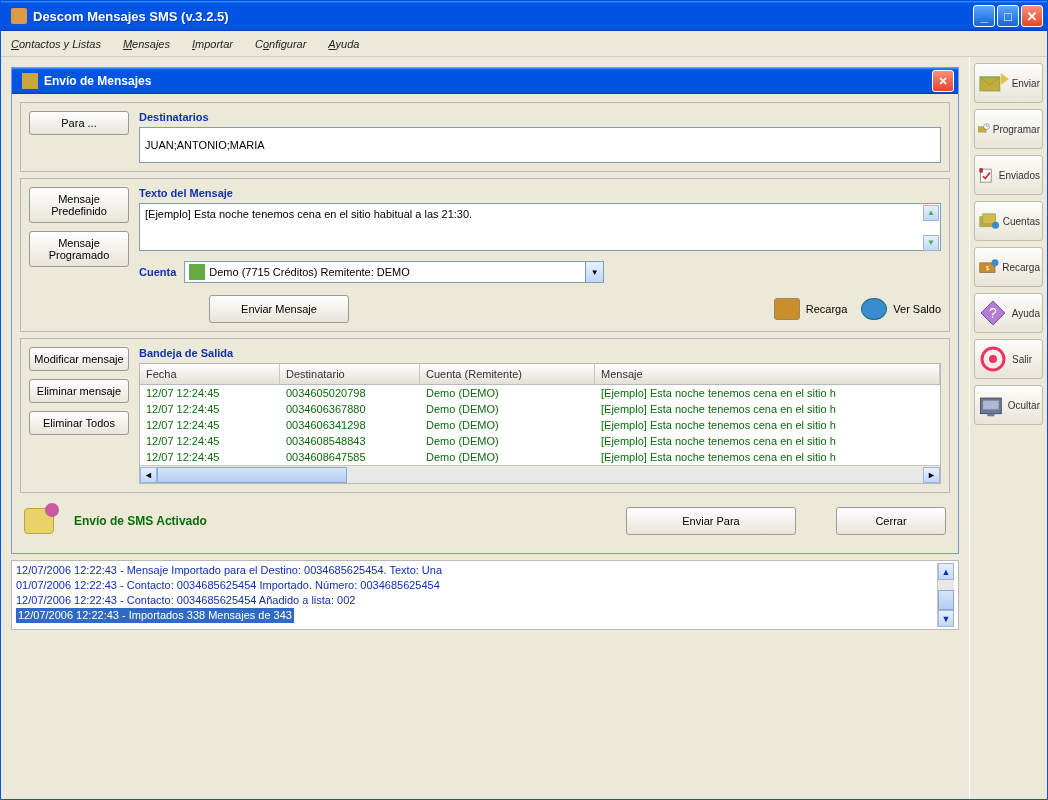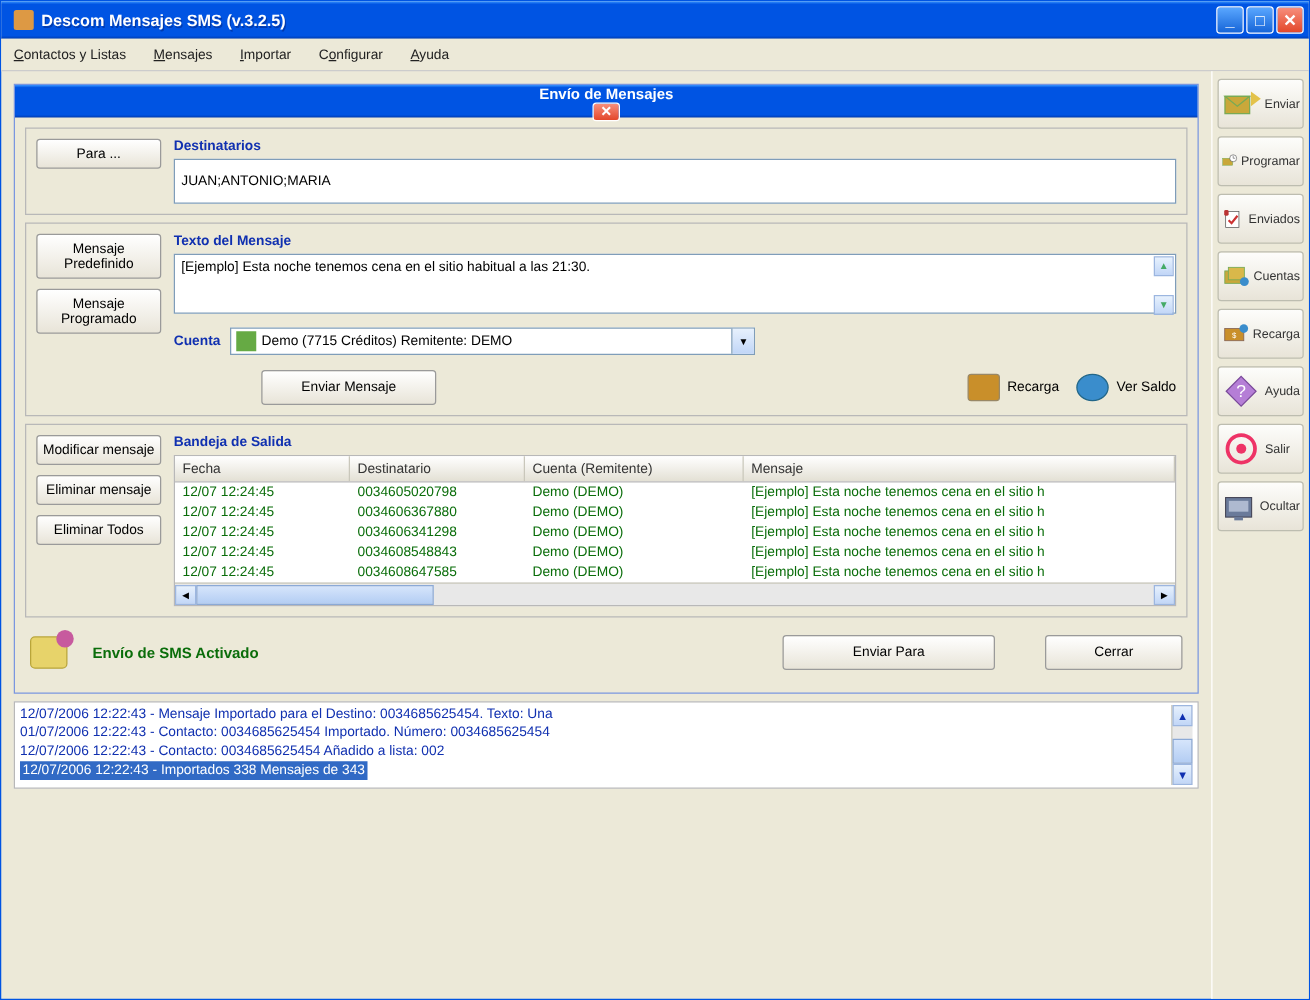--- a/index.html
+++ b/index.html
@@ -8,30 +8,30 @@
 .window { width: 1048px; height: 800px; background: #ece9d8; border: 1px solid #0054e3; display: flex; flex-direction: column; }
 
 .titlebar { height: 30px; background: linear-gradient(to bottom, #3a95ff 0%, #0054e3 8%, #0054e3 92%, #003bb0 100%); display: flex; align-items: center; padding: 0 4px; color: #fff; }
 .titlebar .app-icon { width: 16px; height: 16px; margin: 0 6px; background: #d94; border-radius: 2px; }
 .titlebar .title { flex: 1; font-weight: bold; font-size: 13px; text-shadow: 1px 1px 0 #003bb0; }
 .titlebar .win-btns { display: flex; gap: 2px; }
 .titlebar .win-btn { width: 22px; height: 22px; border-radius: 3px; border: 1px solid #fff; display: flex; align-items: center; justify-content: center; color: #fff; font-weight: bold; font-size: 13px; }
 .win-btn.min, .win-btn.max { background: linear-gradient(to bottom, #5aa7ff, #1665d8); }
 .win-btn.close { background: linear-gradient(to bottom, #f78f7d, #e3472a); }
 
-.menubar { height: 26px; background: #ece9d8; display: flex; align-items: center; padding: 0 10px; gap: 22px; border-bottom: 1px solid #ccc; }
+.menubar { height: 26px; background: #ece9d8; display: flex; align-items: center; padding: 0 10px; gap: 22px; border-bottom: 1px solid #ccc; font-style: italic; }
 .menubar .menu-item { color: #222; cursor: default; }
 .menubar .menu-item span.u { text-decoration: underline; }
 
 .body-row { flex: 1; display: flex; min-height: 0; }
 
 .content-col { flex: 1; display: flex; flex-direction: column; padding: 10px 10px 2px 10px; min-width: 0; }
 
 .inner-window { background: #ece9d8; border: 1px solid #7a96df; flex: 0 0 auto; display: flex; flex-direction: column; }
-.inner-titlebar { height: 26px; background: linear-gradient(to bottom, #3a95ff 0%, #0054e3 8%, #0054e3 92%, #003bb0 100%); display: flex; align-items: center; padding: 0 4px; color: #fff; flex-direction: column; }
+.inner-titlebar { height: 26px; background: linear-gradient(to bottom, #3a95ff 0%, #0054e3 8%, #0054e3 92%, #003bb0 100%); display: flex; align-items: center; padding: 0 4px; color: #fff; }
 .inner-titlebar .inner-icon { width: 16px; height: 16px; margin: 0 6px; background: #c9a83a; }
 .inner-titlebar .inner-title { flex: 1; font-weight: bold; font-size: 12px; }
 .inner-titlebar .inner-close { width: 22px; height: 22px; background: linear-gradient(to bottom, #f78f7d, #e3472a); border: 1px solid #fff; border-radius: 3px; display: flex; align-items: center; justify-content: center; color: #fff; font-weight: bold; }
 
 .inner-body { padding: 8px; display: flex; flex-direction: column; gap: 6px; }
 
 .group { border: 1px solid #b8b8b8; padding: 8px; display: flex; gap: 10px; }
 .left-btn-col { width: 100px; display: flex; flex-direction: column; gap: 8px; }
 .xp-btn { background: linear-gradient(to bottom, #fff, #e8e4d8); border: 1px solid #9a9a9a; border-radius: 3px; padding: 5px 4px; text-align: center; font-size: 11px; cursor: default; }
 .right-content { flex: 1; display: flex; flex-direction: column; gap: 4px; min-width: 0; }

